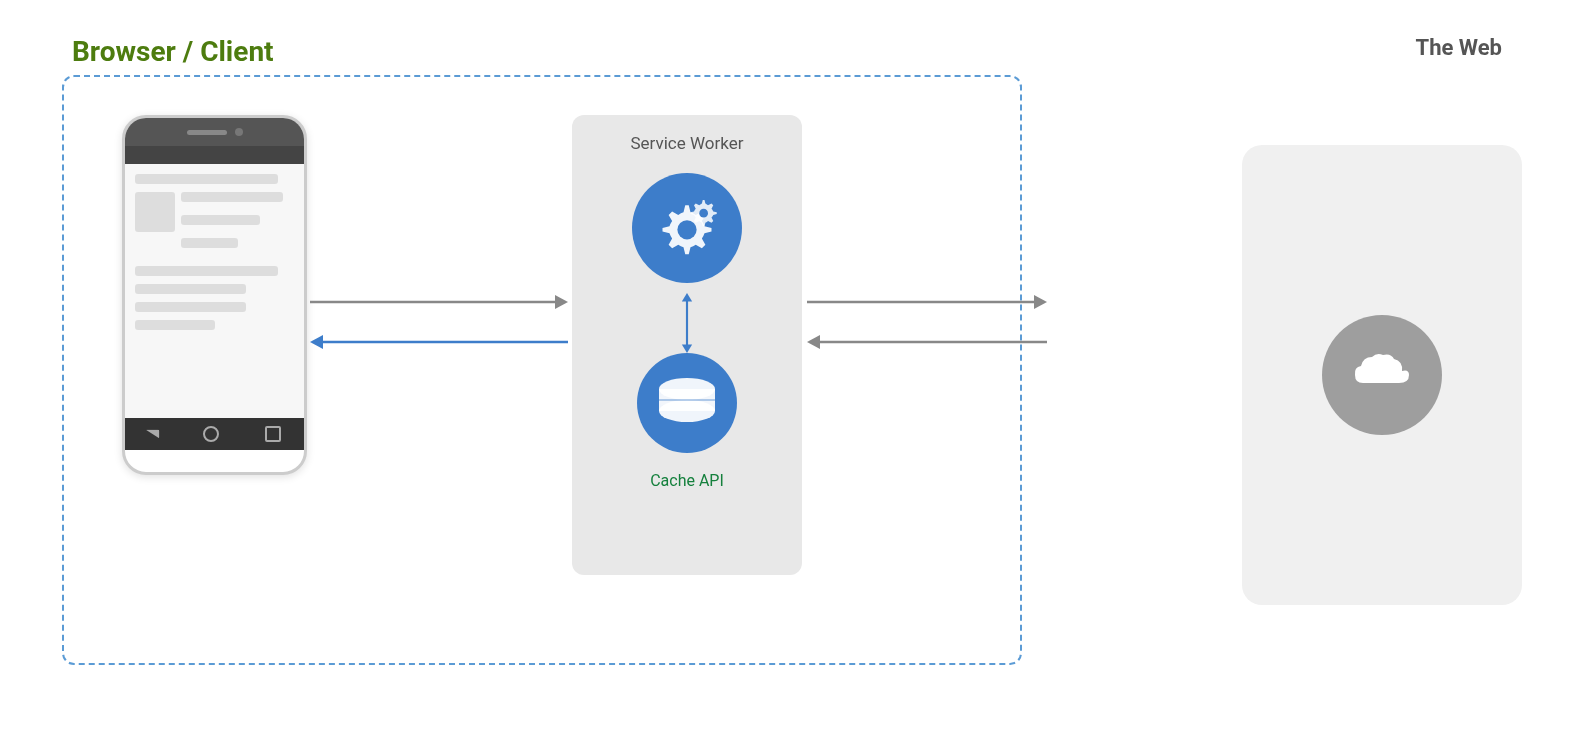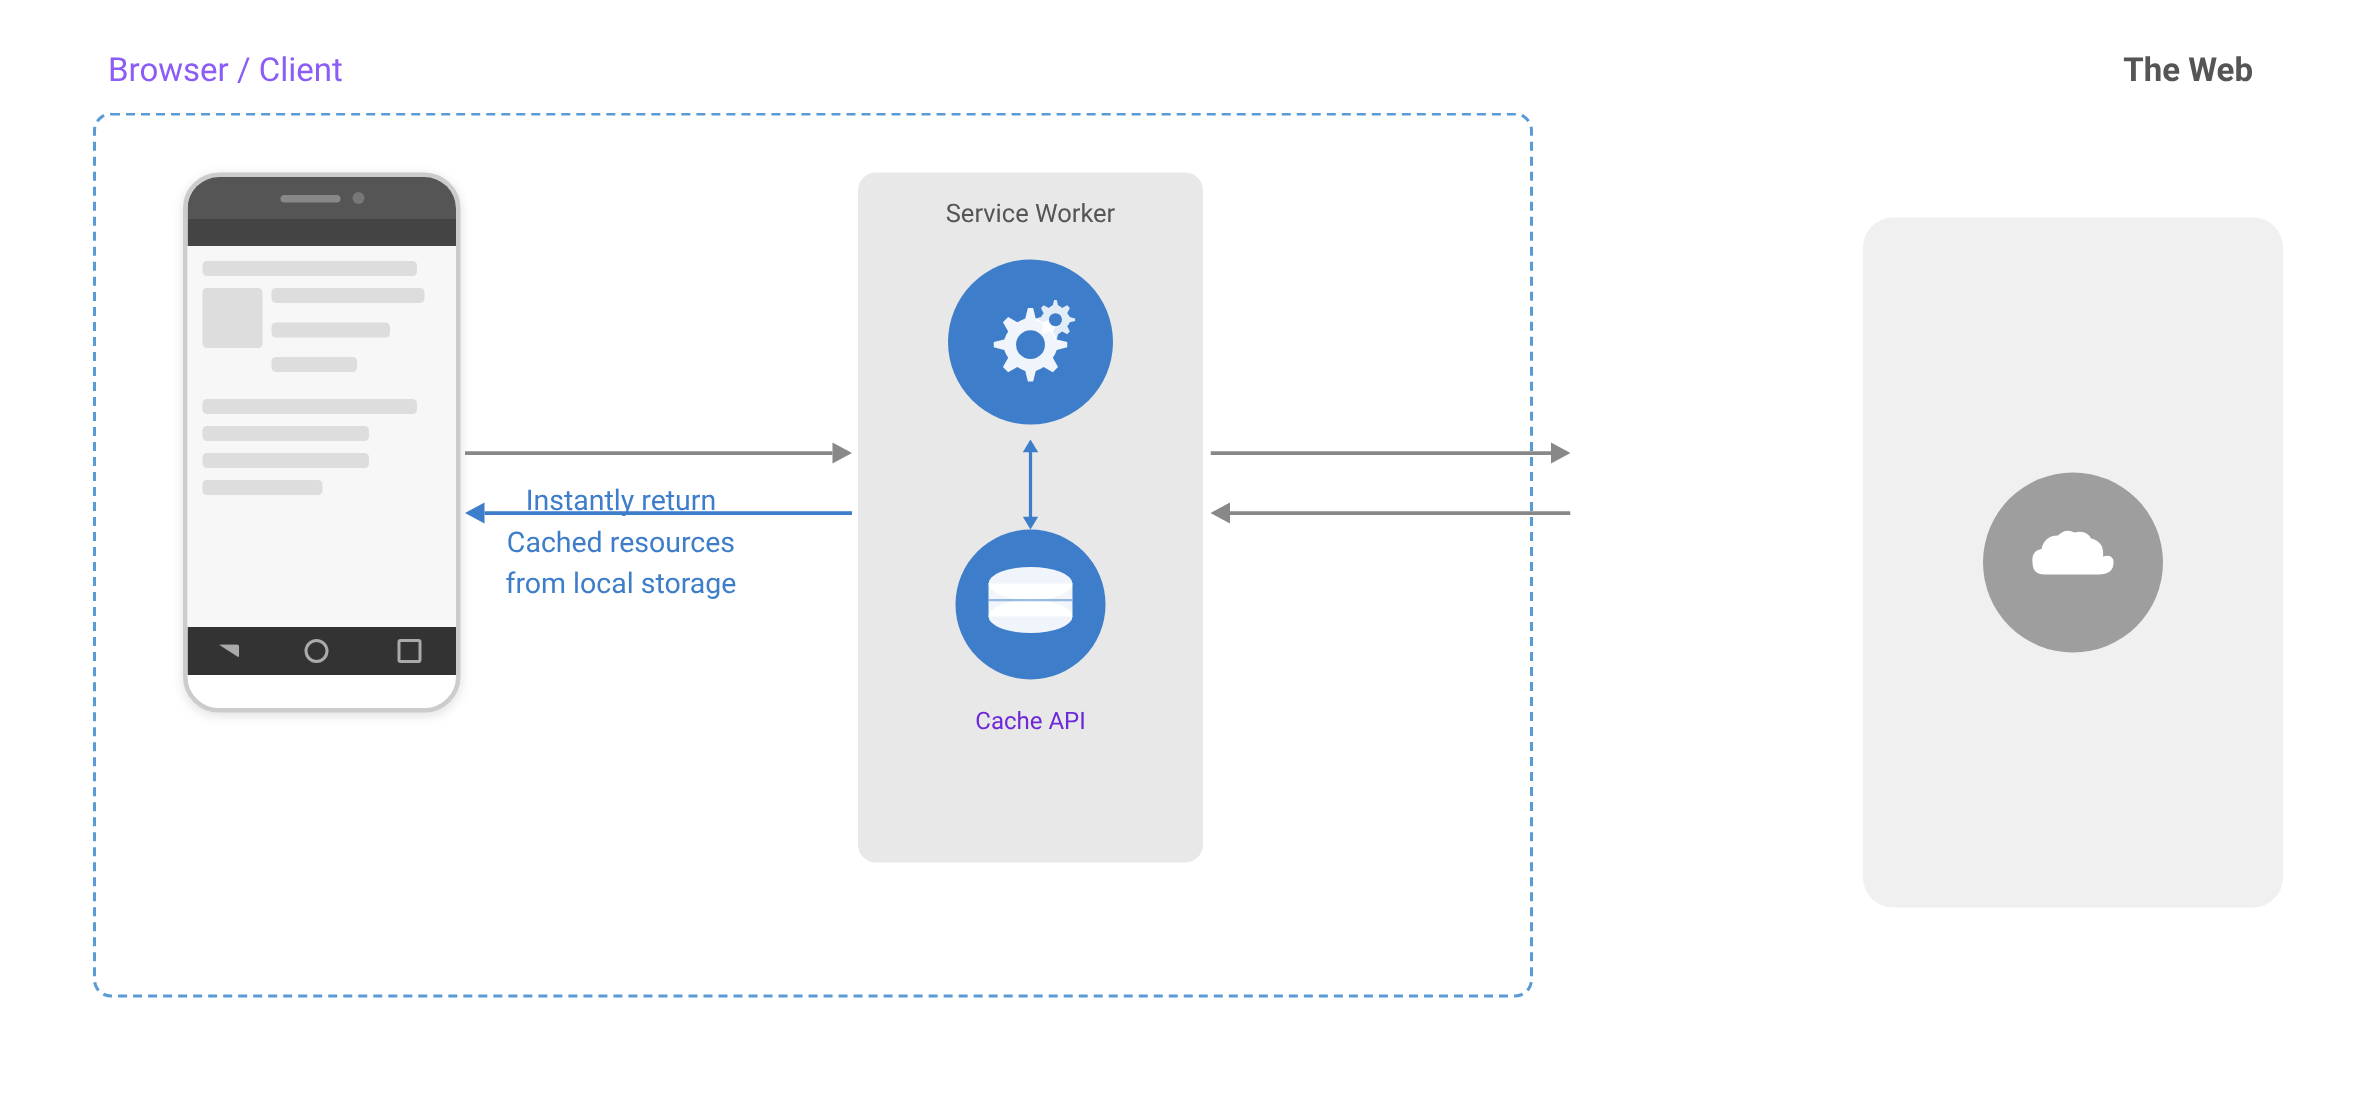--- a/index.html
+++ b/index.html
@@ -16,23 +16,23 @@
     .diagram-container {
       position: relative;
       width: 1500px;
       height: 680px;
     }
     
     .browser-label {
       position: absolute;
       top: 10px;
       left: 30px;
-      font-size: 22px;
-      color: #8b5cf6;
-      font-weight: 400;
+      font-size: 28px;
+      color: #4d7c0f;
+      font-weight: 700;
     }
     
     .web-label {
       position: absolute;
       top: 10px;
       right: 40px;
       font-size: 22px;
       color: #555;
       font-weight: 700;
     }
@@ -199,21 +199,21 @@
       height: 100px;
       background: #3d7dca;
       border-radius: 50%;
       display: flex;
       align-items: center;
       justify-content: center;
       margin-top: 0;
     }
     .cache-label {
       font-size: 16px;
-      color: #6d28d9;
+      color: #15803d;
       margin-top: 18px;
     }
     
     .cloud-circle {
       position: absolute;
       top: 50%;
       left: 50%;
       transform: translate(-50%, -50%);
       width: 120px;
       height: 120px;
@@ -354,25 +354,20 @@
         <ellipse cx="30" cy="13" rx="28" ry="11" fill="none" stroke="#3d7dca" stroke-width="0"></ellipse>
 
         <ellipse cx="30" cy="24" rx="28" ry="11" fill="white" opacity="0.15"></ellipse>
 
         <line x1="2" y1="24" x2="58" y2="24" stroke="#3d7dca" stroke-width="1.5" opacity="0.5"></line>
       </svg>
     </div>
     <div class="cache-label">Cache API</div>
   </div>
 
-  <div class="instantly-label">
-    <span>Instantly return</span><br>
-    <span>Cached resources</span><br>
-    <span>from local storage</span>
-  </div>
 
   <svg class="arrow arrow-sw-to-web" viewBox="0 0 240 28" width="240" height="28">
     <line x1="0" y1="10" x2="227" y2="10" stroke="#888" stroke-width="2.5"></line>
     <polygon points="227,3 240,10 227,17" fill="#888"></polygon>
   </svg>
 
   <svg class="arrow arrow-web-to-sw" viewBox="0 0 240 28" width="240" height="28">
     <line x1="240" y1="10" x2="13" y2="10" stroke="#888" stroke-width="2.5"></line>
     <polygon points="13,3 0,10 13,17" fill="#888"></polygon>
   </svg>

